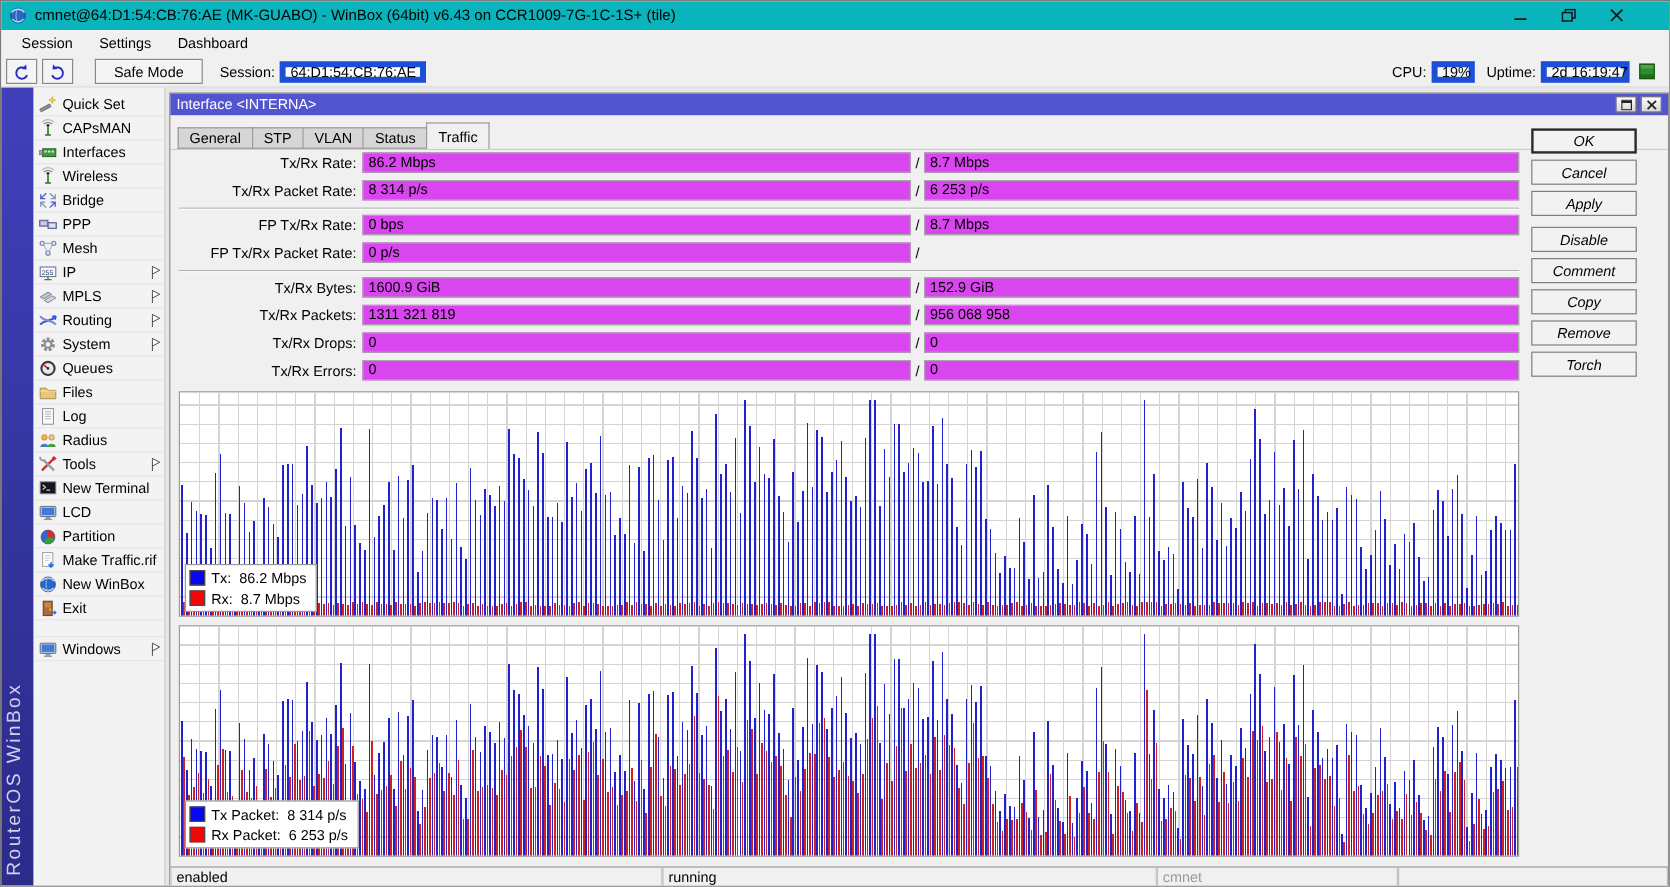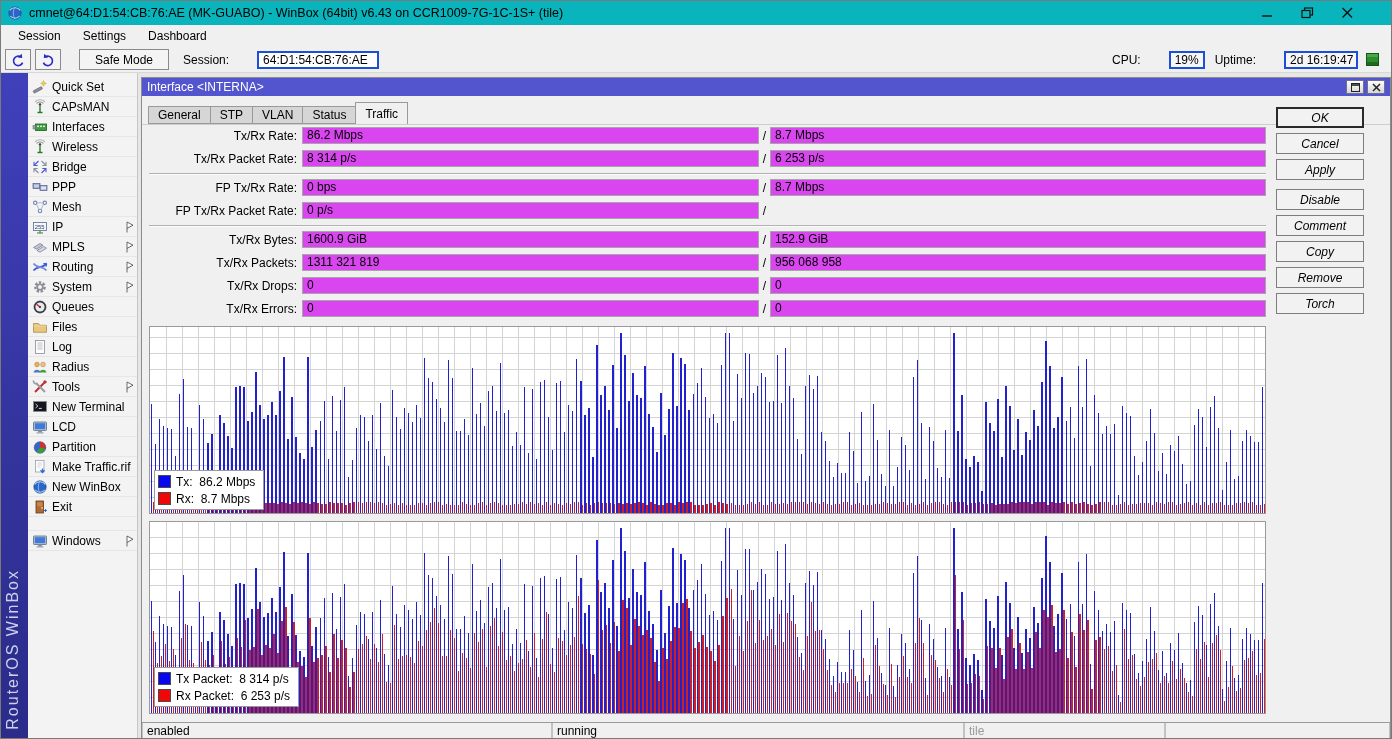--- a/index.html
+++ b/index.html
@@ -24,22 +24,22 @@
 
   
   .toolbar { position:absolute; top:46px; left:0; width:100%; height:26px; background:#f0f0f0;
              border-bottom:1px solid #d8d8d8; display:flex; align-items:center; padding:0 4px; }
   .tool-btn { width:26px; height:21px; border:1px solid #8a8a8a; background:#f4f4f4;
               display:flex; align-items:center; justify-content:center; margin-right:4px; cursor:pointer; }
   .tool-btn svg { width:14px; height:14px; }
   .safe-mode { height:21px; border:1px solid #8a8a8a; background:#f4f4f4; padding:0 15px;
                margin-left:14px; display:flex; align-items:center; cursor:pointer; }
   .tb-label { margin-left:14px; margin-right:4px; }
-  .tb-field { border:2px solid #1d4ed8; background:#fff; height:18px; display:flex;
-              align-items:center; padding:0 4px; white-space:pre;margin-left:24px; }
+  .tb-field { border:5px solid #1d4ed8; background:#fff; height:18px; display:flex;
+              align-items:center; padding:0 4px; white-space:pre; }
   .tb-right { margin-left:auto; display:flex; align-items:center; padding-right:8px; }
   .tb-right .tb-label { margin-left:10px; }
   .tb-right .tb-field { background:#f6f6f6; }
   .led { width:13px; height:13px; margin-left:8px; background:#2e8b2e; border:1px solid #175417;
          box-shadow:inset 0 3px 0 #46a846, inset 0 -3px 0 #1d6b1d; }
 
   
   .leftstrip { position:absolute; left:0; top:72px; width:27px; bottom:0;
                background:linear-gradient(180deg,#4040bb 0%, #34349e 55%, #2b2b8a 100%); }
   .brand { position:absolute; bottom:8px; left:3px; writing-mode:vertical-rl; transform:rotate(180deg);
@@ -1862,19 +1862,19 @@
             <div class="btn">Disable</div>
             <div class="btn">Comment</div>
             <div class="btn">Copy</div>
             <div class="btn">Remove</div>
             <div class="btn">Torch</div>
           </div>
 
         <div class="statusbar" id="statusbar">
             <div class="sb-panel s1">enabled</div>
             <div class="sb-panel s2">running</div>
-            <div class="sb-panel s3 dim">tile</div>
+            <div class="sb-panel s3 dim">cmnet</div>
             <div class="sb-fill"></div>
           </div>
       </div>
     </div>
   </div>
 </div>
 
 </body></html>

